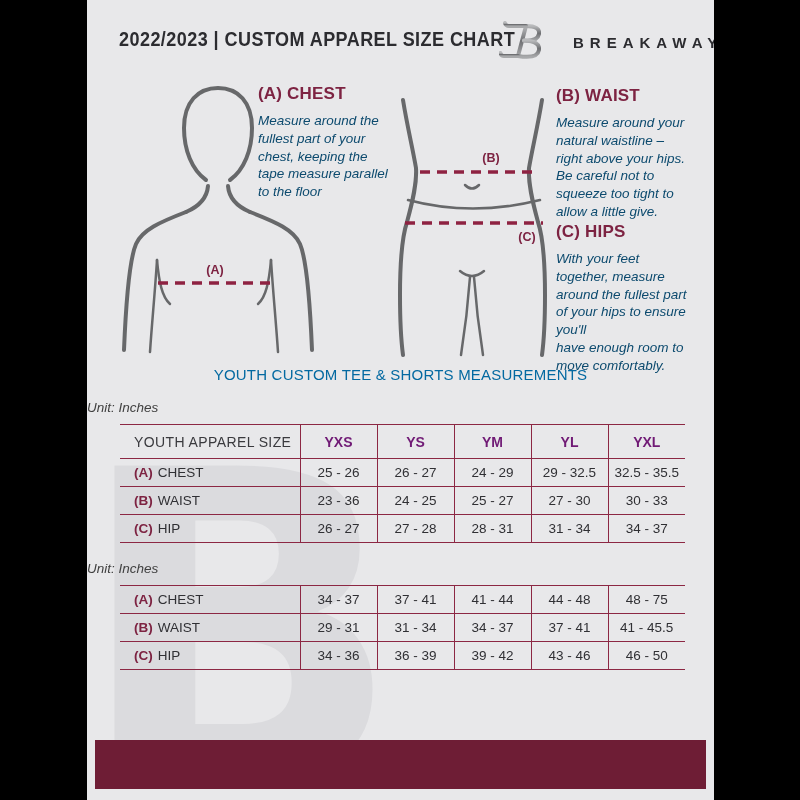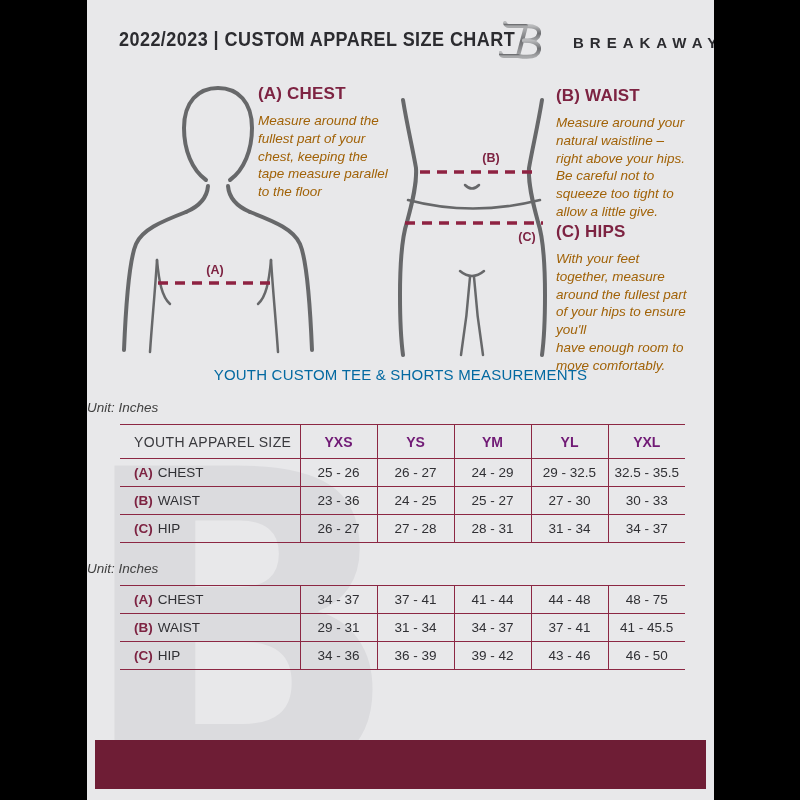--- a/index.html
+++ b/index.html
@@ -18,21 +18,21 @@
   .figure{position:absolute;}
   .fig-torso{left:33px;top:82px;}
   .fig-lower{left:308px;top:95px;}
   .marker{font:bold 12.5px "Liberation Sans",sans-serif;fill:#7d2342;}
 
   .guide-block{position:absolute;width:165px;}
   .chest-block{left:171px;top:84px;}
   .waist-block{left:469px;top:86px;}
   .hips-block{left:469px;top:222px;}
   .guide-heading{font-size:17px;font-weight:bold;color:#7d2342;margin:0 0 8px 0;letter-spacing:.2px;}
-  .guide-body{font-size:13.5px;font-style:italic;line-height:1.32;color:#a16207;white-space:pre-line;}
+  .guide-body{font-size:13.5px;font-style:italic;line-height:1.32;color:#0c4a6e;white-space:pre-line;}
 
   .tbl-section{position:absolute;left:0;width:627px;}
   .section-youth{top:366px;}
   .section-adult{top:544px;}
   .tbl-title{text-align:center;font-weight:normal;font-size:15px;color:#0369a1;letter-spacing:.2px;}
   .tbl-unit{text-align:left;font-style:italic;font-size:13.5px;color:#404040;margin-top:17px;}
   table{border-collapse:collapse;margin:9px 0 0 33px;width:565px;table-layout:fixed;background:transparent;}
   col.c0{width:180px;} col.cn{width:77px;}
   td{border-top:1.5px solid #8c2743;font-size:13.5px;color:#303034;text-align:center;padding:0;margin-top:36px;}
   td + td{border-left:1.5px solid #8c2743;}

